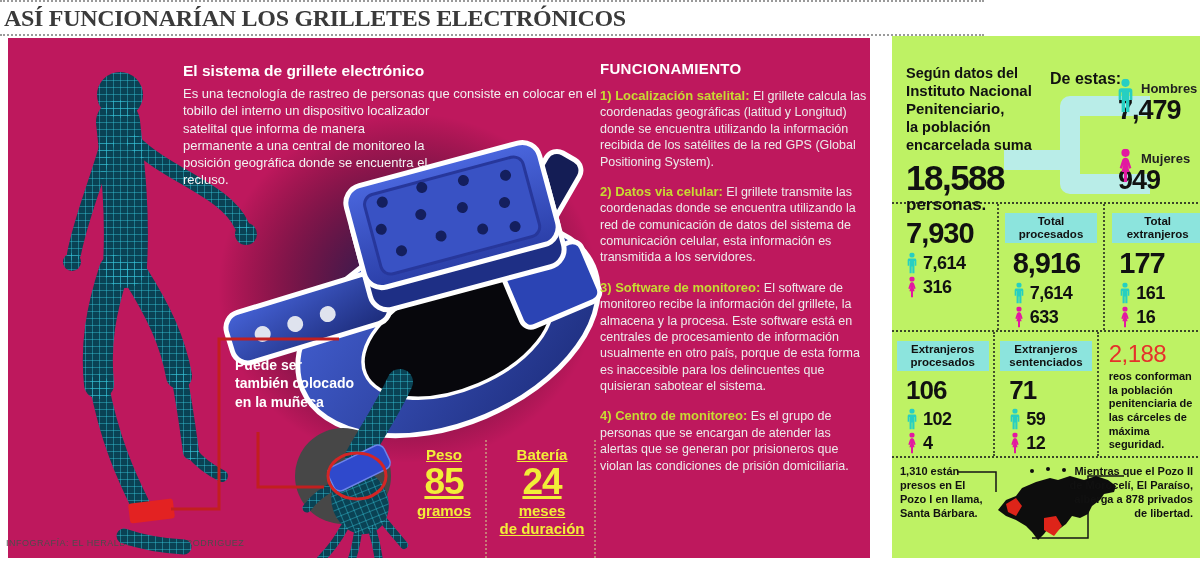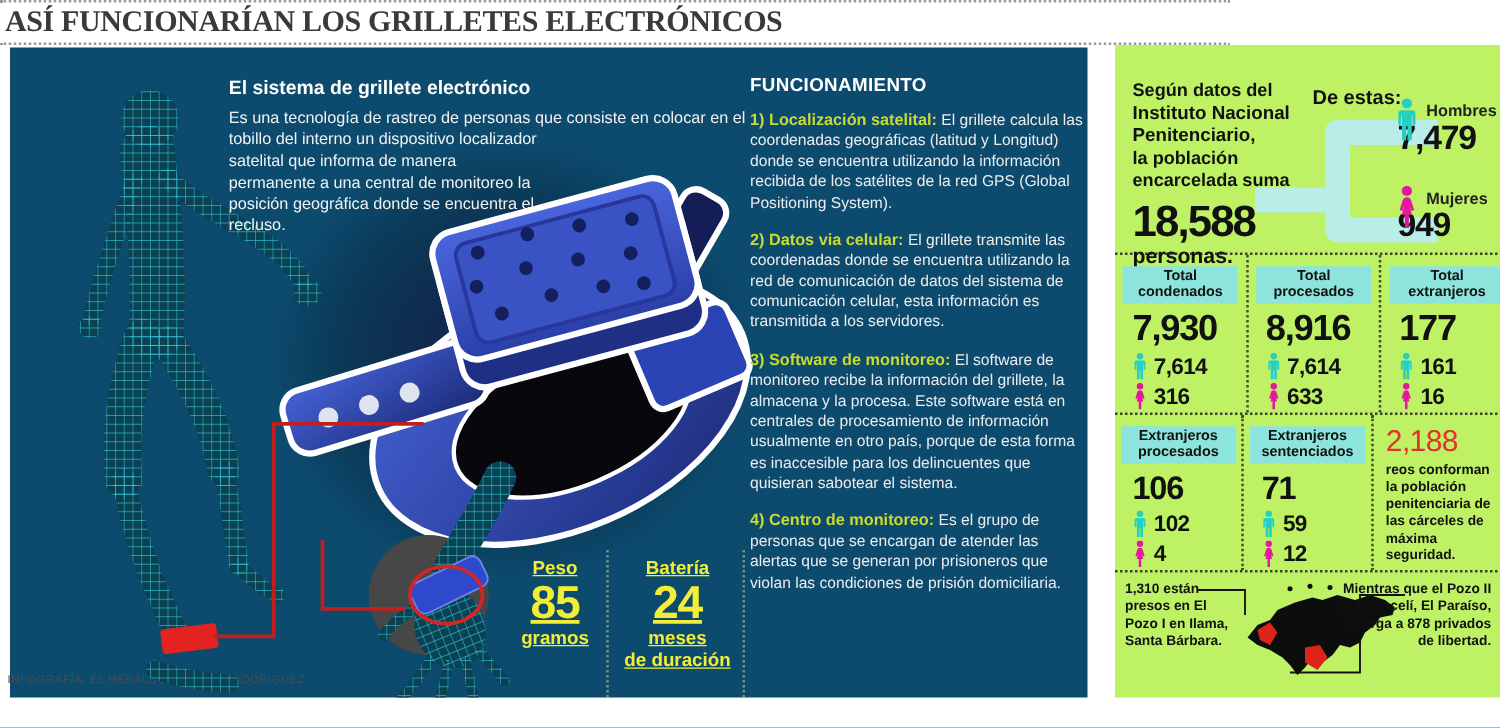--- a/index.html
+++ b/index.html
@@ -6,21 +6,21 @@
   body { font-family:"Liberation Sans", sans-serif; background:#fff; }
   .stage { position:relative; width:1200px; height:582px; background:#fff; overflow:hidden; }
 
   
   .hdr { position:absolute; left:0; top:0; width:984px; height:36px; background:#fff;
          border-top:2px dotted #9a9a9a; border-bottom:2px dotted #9a9a9a; }
   .hdr h1 { position:absolute; left:4px; top:3px; font-family:"Liberation Serif", serif;
             font-size:24px; font-weight:700; color:#3a3a3a; letter-spacing:-0.3px; }
 
   
-  .blk { position:absolute; left:8px; top:38px; width:862px; height:520px; background:#0c4a6e; }
+  .blk { position:absolute; left:8px; top:38px; width:862px; height:520px; background:#be185d; }
   .scene { position:absolute; left:0; top:0; z-index:1; }
   .blk .txt { position:absolute; z-index:2; }
 
   .intro { left:175px; top:24px; width:432px; color:#f2f2f2; }
   .intro h2 { font-size:15.5px; font-weight:800; color:#fff; margin-bottom:5px; }
   .intro p { font-size:13px; font-weight:500; line-height:1.33; }
   .intro .narrow { width:252px; }
 
   .wrist { left:227px; top:318px; width:120px; font-size:14px; font-weight:800;
            color:#fff; line-height:1.32; }
@@ -235,20 +235,21 @@
         <path d="M250,394 L250,449 L316,449"></path>
       </g>
     </svg>
 
     <div class="txt intro">
       <h2>El sistema de grillete electrónico</h2>
       <p>Es una tecnología de rastreo de personas que consiste en colocar en el tobillo del interno un dispositivo localizador</p>
       <p class="narrow">satelital que informa de manera permanente a una central de monitoreo la posición geográfica donde se encuentra el recluso.</p>
     </div>
 
+    <div class="txt wrist">Puede ser también colocado en la muñeca</div>
 
     <div class="txt spec spec-peso">
       <div class="lb">Peso</div>
       <div class="big">85</div>
       <div class="un">gramos</div>
     </div>
     <div class="vsep" style="left:477px"></div>
     <div class="txt spec spec-bat">
       <div class="lb">Batería</div>
       <div class="big">24</div>
@@ -294,21 +295,20 @@
         <svg class="pic magenta" viewBox="0 0 26 46">
             <use href="#p-woman"></use>
           </svg>
         <div class="sl">Mujeres</div>
         <div class="sv">949</div>
       </div>
     </section>
 
     <section class="s2">
       <div class="stat-col">
-        <span class="chip">Total condenados</span>
         <div class="tot">7,930</div>
         <div class="srow">
             <svg class="pic teal" viewBox="0 0 26 46">
               <use href="#p-man"></use>
             </svg>
             <span class="rv">7,614</span>
           </div>
         <div class="srow">
             <svg class="pic magenta" viewBox="0 0 26 46">
               <use href="#p-woman"></use>

